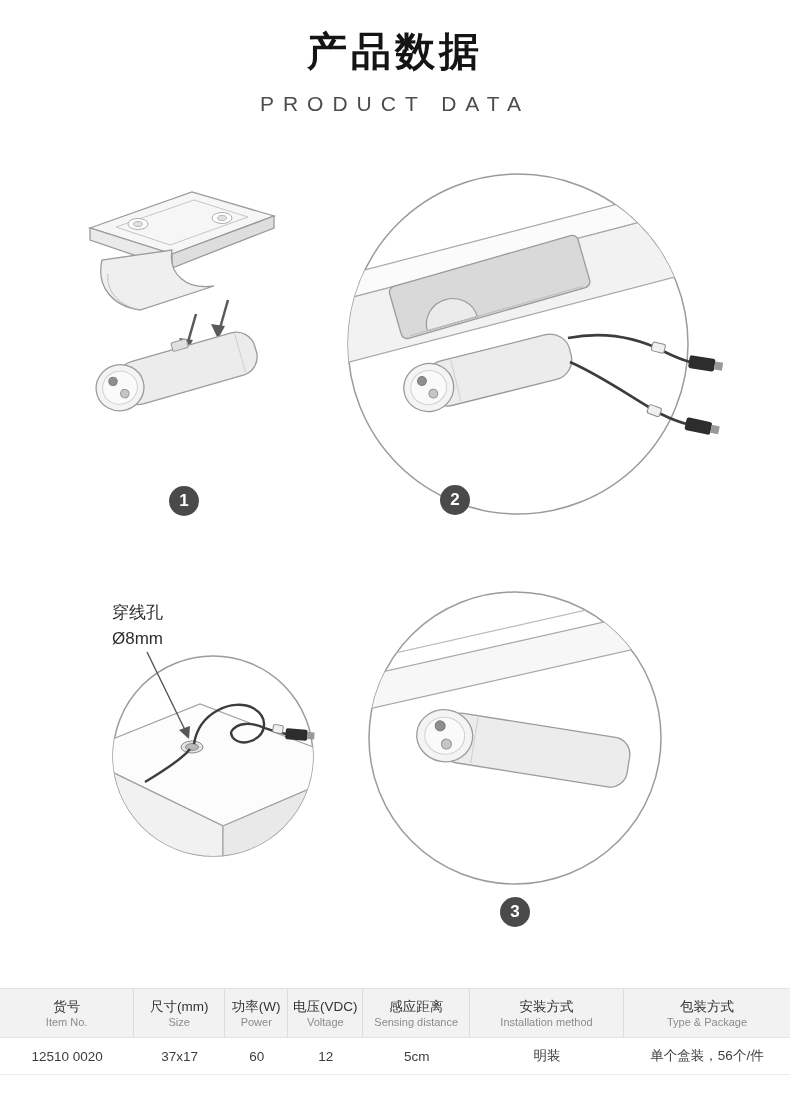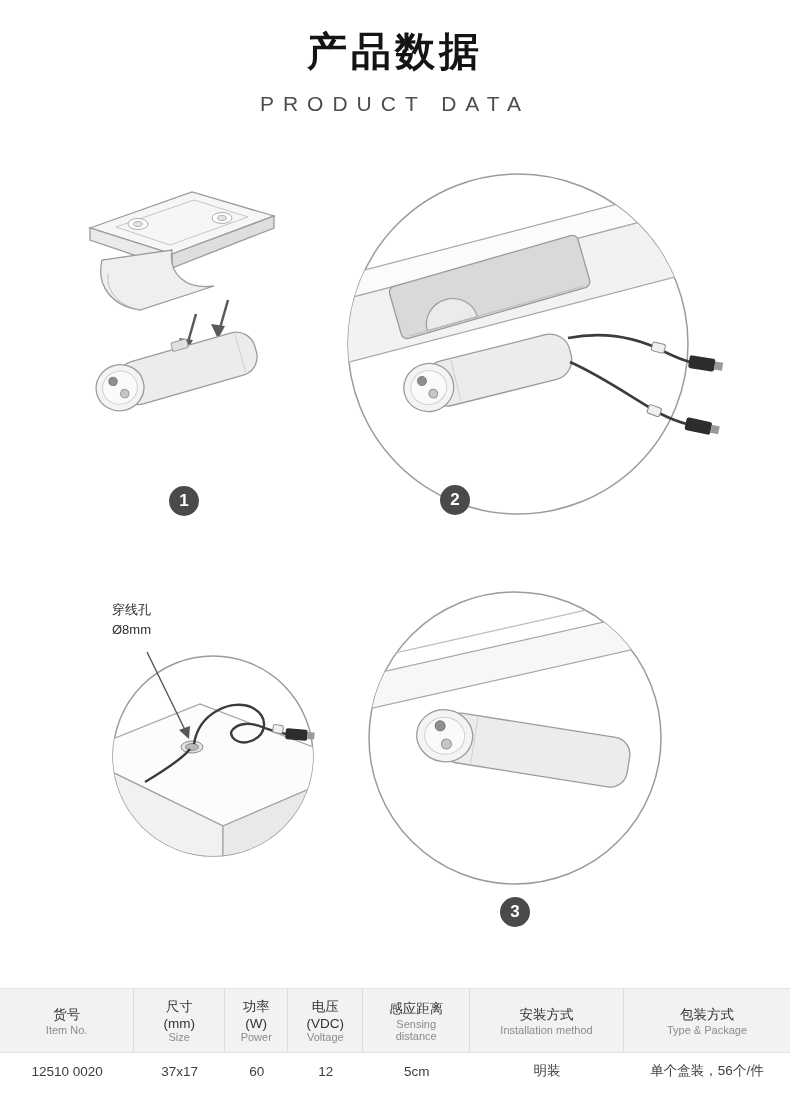--- a/index.html
+++ b/index.html
@@ -17,26 +17,26 @@
   #d2{left:308px;top:160px}
   #d3a{left:95px;top:586px}
   #d3b{left:365px;top:578px}
 
   .badge{position:absolute;width:30px;height:30px;border-radius:50%;background:#4a4a4a;
          color:#fff;font-size:17px;font-weight:700;display:flex;align-items:center;justify-content:center}
   #b1{left:169px;top:486px}
   #b2{left:440px;top:485px}
   #b3{left:500px;top:897px}
 
-  .hole-label{position:absolute;left:112px;top:600px;font-size:13px;color:#2e2e2e;line-height:1.5;z-index:3}
+  .hole-label{position:absolute;left:112px;top:600px;font-size:17px;color:#2e2e2e;line-height:1.5;z-index:3}
 
   .spec-table{position:absolute;left:0;top:988px;width:790px}
   .thead{display:flex;background:#f2f2f2;border-top:1px solid #e3e3e3;border-bottom:1px solid #e3e3e3}
   .th{display:flex;flex-direction:column;justify-content:center;align-items:center;
-      padding:9px 16px;border-right:1px solid #dcdcdc;text-align:center}
+      padding:9px 0;border-right:1px solid #dcdcdc;text-align:center}
   .th:last-child{border-right:none}
   .th .cn{font-size:13.5px;color:#333}
   .th .en{font-size:11px;color:#8b8b8b;margin-top:0}
   .trow{display:flex;border-bottom:1px solid #ececec;background:#fff}
   .td{display:flex;align-items:center;justify-content:center;font-size:13.5px;color:#3d3d3d;height:36px;text-align:center}
   .col0{width:17%}.col1{width:11.5%}.col2{width:8%}.col3{width:9.5%}
   .col4{width:13.5%}.col5{width:19.5%}.col6{width:21%}
 </style>
 </head>
 <body>

